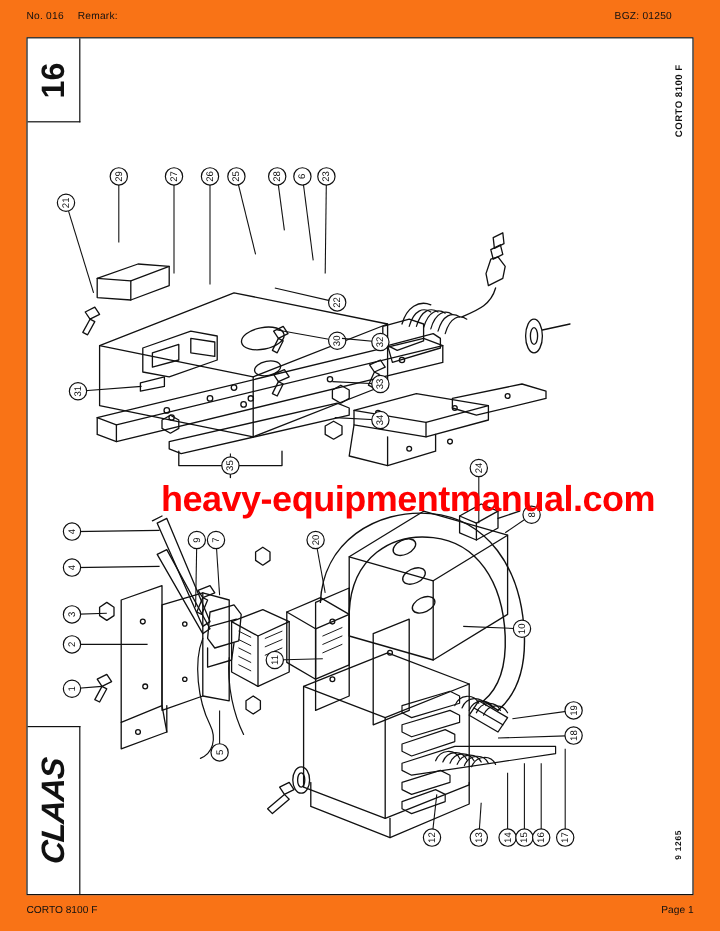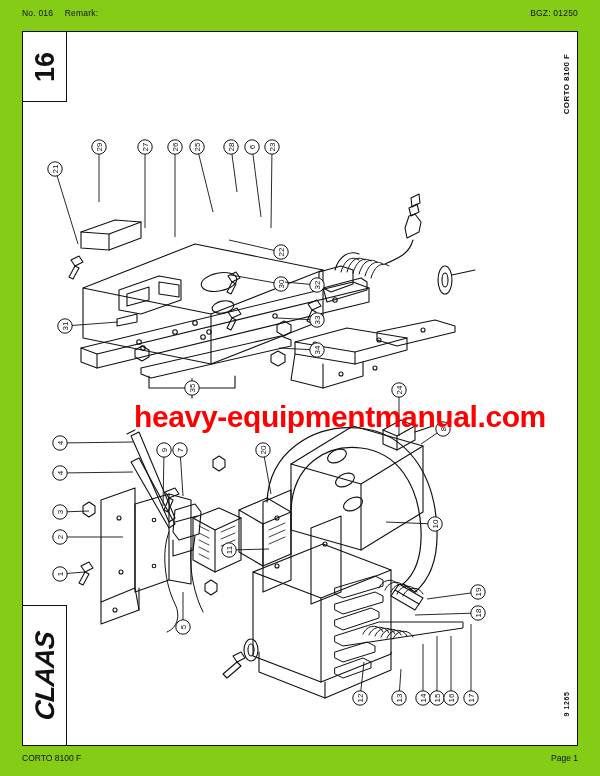--- a/index.html
+++ b/index.html
@@ -1,26 +1,26 @@
 <!DOCTYPE html>
 <html><head>
 <meta charset="utf-8">
 <style>
   html,body{margin:0;padding:0;background:#ffffff;}
   body{
     width:600px;height:776px;position:relative;overflow:hidden;
     font-family:"Liberation Sans", sans-serif;color:#111;
   }
-  .page{position:absolute;inset:0;background:#84cc16;padding-left:44px;}
+  .page{position:absolute;inset:0;background:#f97316;padding-left:44px;}
 
   
   .hdr{position:absolute;left:0;right:0;top:8px;height:14px;font-size:8.5px;letter-spacing:.2px;}
   .hdr .left{position:absolute;left:22px;top:0;white-space:nowrap;}
   .hdr .left .no{margin-right:9px;}
-  .hdr .right{position:absolute;right:22px;top:0;white-space:nowrap;}
+  .hdr .right{position:absolute;right:40px;top:0;white-space:nowrap;}
 
   .ftr{position:absolute;left:0;right:0;bottom:9px;height:14px;font-size:8.5px;}
   .ftr .left{position:absolute;left:22px;top:0;white-space:nowrap;}
   .ftr .right{position:absolute;right:22px;top:0;white-space:nowrap;}
 
   
   .frame{position:absolute;left:22px;top:31px;width:556px;height:715px;
          border:1.4px solid #111;box-sizing:border-box;background:#fff;}
 
   

